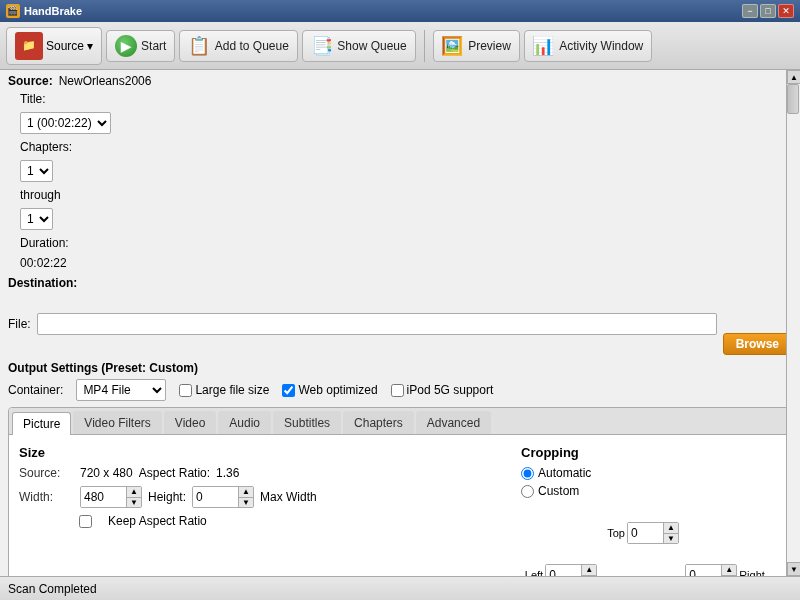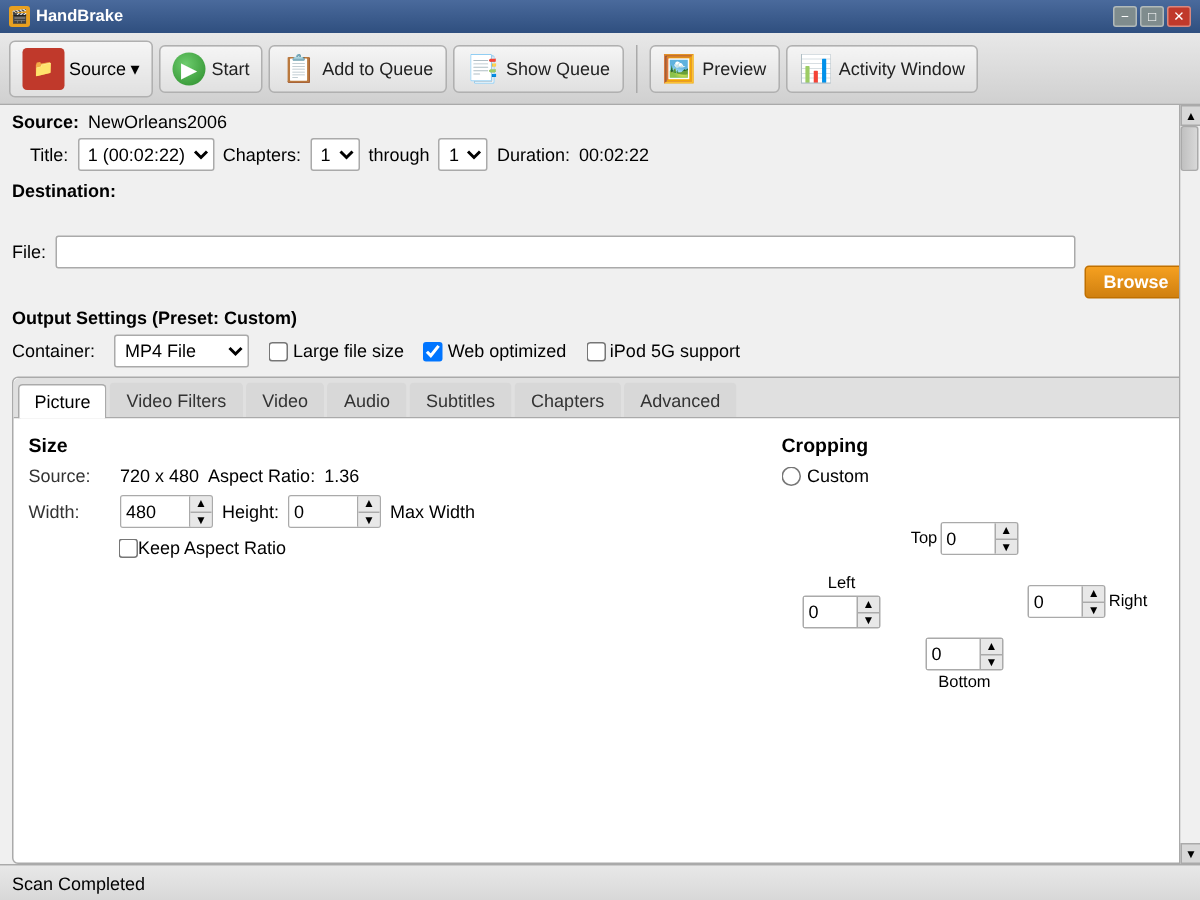--- a/index.html
+++ b/index.html
@@ -130,24 +130,25 @@
       align-items: center;
       gap: 6px;
       padding: 4px 8px 2px;
       font-size: 12px;
     }
     .info-label { font-weight: bold; }
 
     
     .title-row {
       display: flex;
-      align-items: center;
+      align-items: flex-start;
       gap: 6px;
       padding: 2px 20px 4px;
       font-size: 12px;
+      flex-direction: column;
     }
 
     select.small-select {
       height: 22px;
       font-size: 12px;
       border: 1px solid #aaa;
       background: white;
       padding: 0 2px;
       border-radius: 2px;
     }
@@ -302,21 +303,21 @@
       align-items: center;
       justify-content: center;
       font-size: 8px;
       line-height: 1;
     }
     .spin-btn + .spin-btn { border-top: 1px solid #aaa; }
 
     .checkbox-row {
       display: flex;
       align-items: center;
-      gap: 0;
+      gap: 16px;
       margin-bottom: 6px;
       font-size: 12px;
       margin-left: 60px;
     }
 
     .anamorphic-row {
       display: flex;
       align-items: center;
       gap: 6px;
       font-size: 12px;
@@ -356,21 +357,21 @@
         "left center right"
         ". bottom .";
       grid-template-columns: 80px 80px 80px;
       grid-template-rows: 50px 30px 50px;
       gap: 2px;
       align-items: center;
       justify-items: center;
       margin-top: 6px;
     }
     .crop-top { grid-area: top; display: flex; flex-direction: row; align-items: center; gap: 2px; font-size: 11px; }
-    .crop-left { grid-area: left; display: flex; align-items: center; gap: 2px; font-size: 11px; flex-direction: column; }
+    .crop-left { grid-area: left; display: flex; align-items: center; gap: 2px; font-size: 11px; }
     .crop-right { grid-area: right; display: flex; align-items: center; gap: 2px; font-size: 11px; }
     .crop-bottom { grid-area: bottom; display: flex; flex-direction: column; align-items: center; gap: 2px; font-size: 11px; }
 
     
     .status-bar {
       height: 24px;
       background: linear-gradient(to bottom, #e8e8e8, #d8d8d8);
       border-top: 1px solid #aaa;
       display: flex;
       align-items: center;
@@ -573,20 +574,24 @@
           </div>
           <div class="checkbox-row">
             <input type="checkbox" style="">
             <span>Keep Aspect Ratio</span>
           </div>
         </div>
 
         <div class="picture-right">
           <div class="section-title">Cropping</div>
           <div class="radio-group">
+            <label class="radio-label">
+              <input type="radio" name="crop" checked="" style="">
+              <span>Automatic</span>
+            </label>
             <label class="radio-label">
               <input type="radio" name="crop" style="">
               <span>Custom</span>
             </label>
           </div>
 
           <div class="crop-grid">
             <div class="crop-top">
               <span>Top</span>
               <div class="spinner-group">

